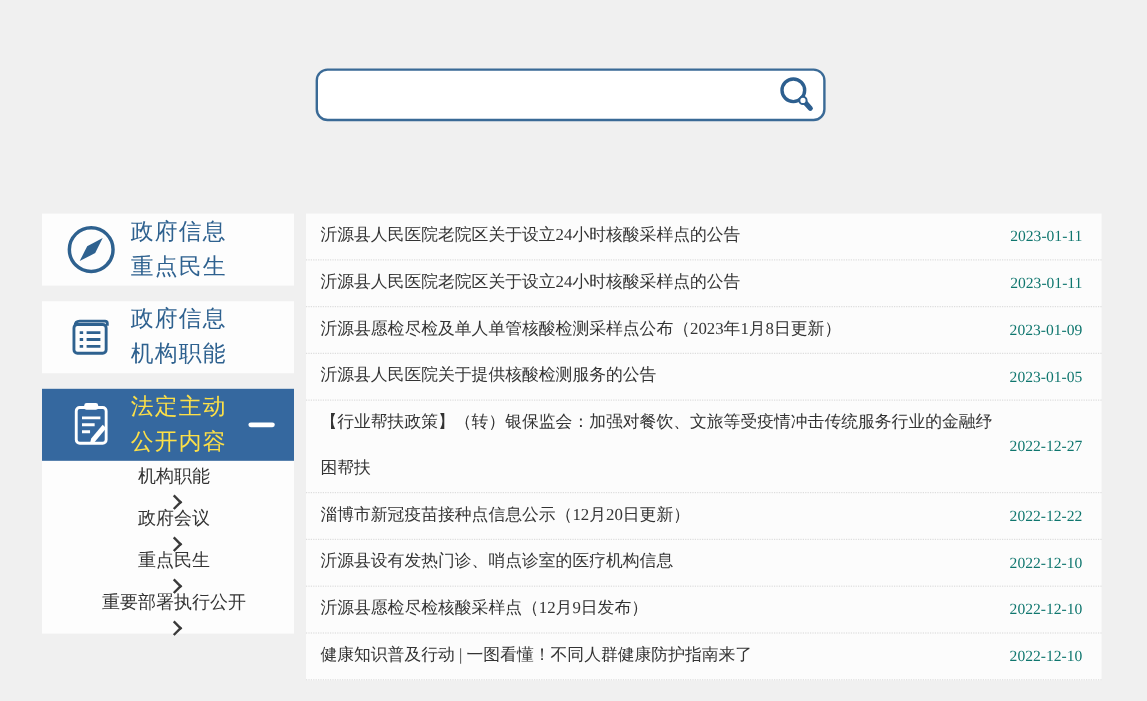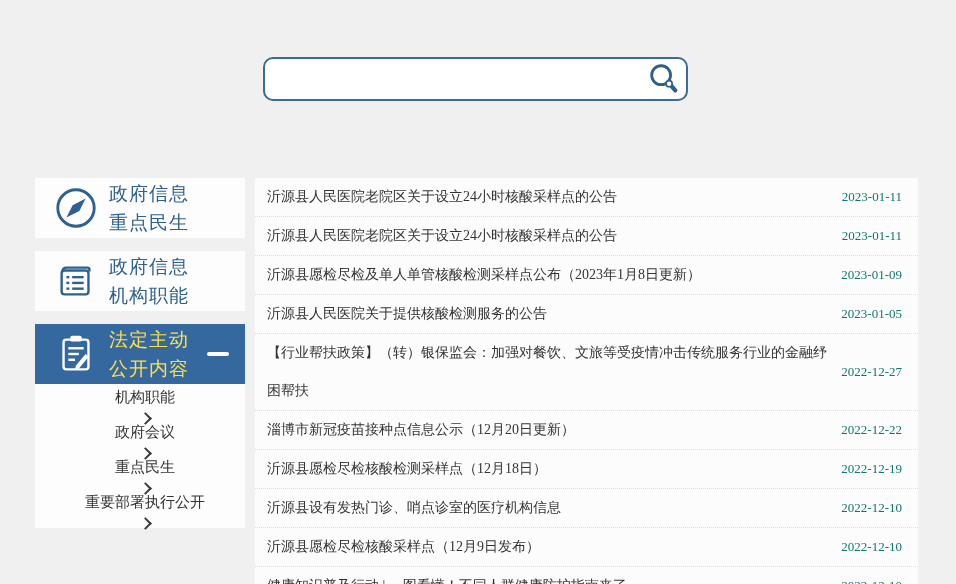--- a/index.html
+++ b/index.html
@@ -147,24 +147,20 @@
     </div>
     <div class="row">
       <span class="title">【行业帮扶政策】（转）银保监会：加强对餐饮、文旅等受疫情冲击传统服务行业的金融纾困帮扶</span>
       <span class="date">2022-12-27</span>
     </div>
     <div class="row">
       <span class="title">淄博市新冠疫苗接种点信息公示（12月20日更新）</span>
       <span class="date">2022-12-22</span>
     </div>
     <div class="row">
-      <span class="title">沂源县愿检尽检核酸检测采样点（12月18日）</span>
-      <span class="date">2022-12-19</span>
-    </div>
-    <div class="row">
       <span class="title">沂源县设有发热门诊、哨点诊室的医疗机构信息</span>
       <span class="date">2022-12-10</span>
     </div>
     <div class="row">
       <span class="title">沂源县愿检尽检核酸采样点（12月9日发布）</span>
       <span class="date">2022-12-10</span>
     </div>
     <div class="row">
       <span class="title">健康知识普及行动 | 一图看懂！不同人群健康防护指南来了</span>
       <span class="date">2022-12-10</span>

